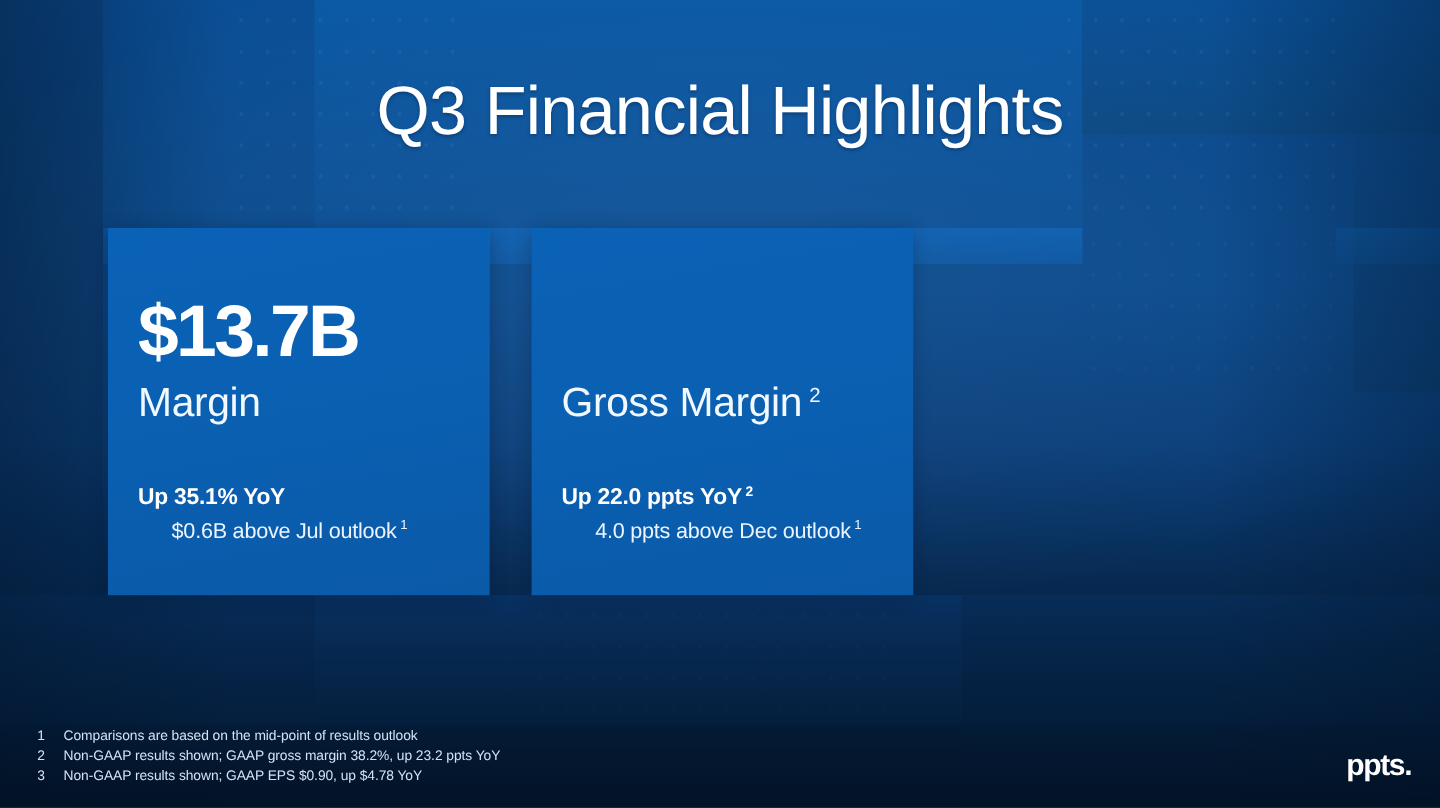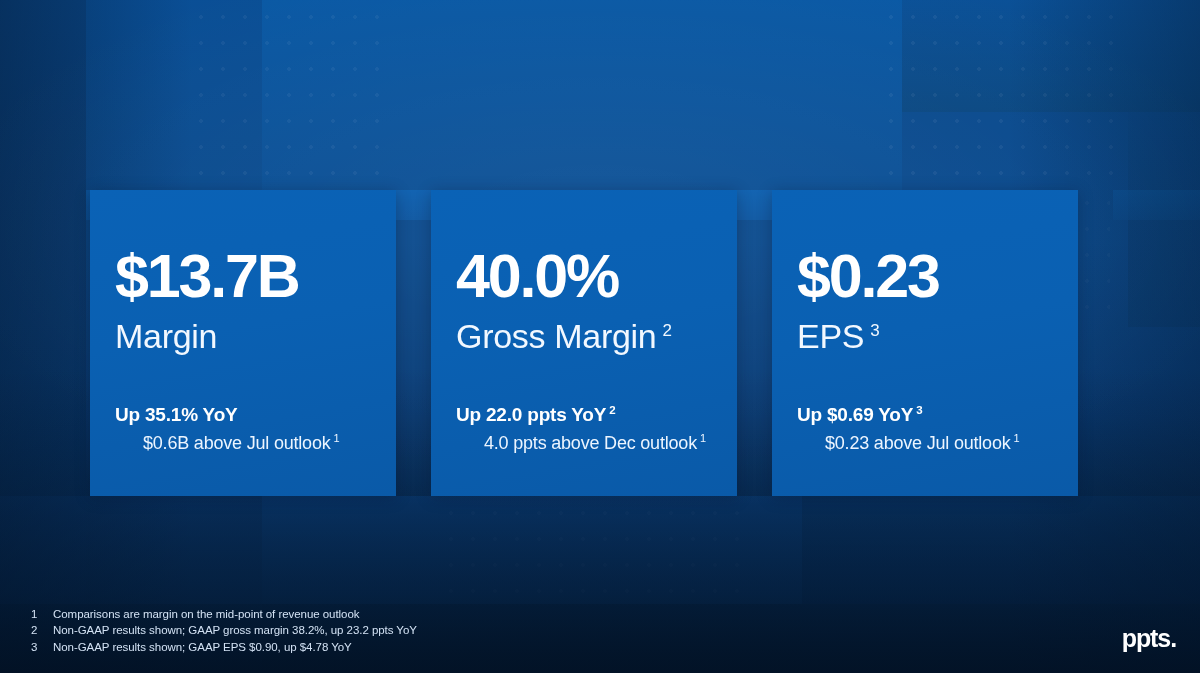--- a/index.html
+++ b/index.html
@@ -48,21 +48,21 @@
     letter-spacing:-0.6px;
     color:#ffffff;
     text-shadow:0 1px 3px rgba(0,20,50,0.35);
     white-space:nowrap;
   }
 
   
   #cards {
     position:absolute;
     top:190px; left:90px;
-    width:988px; height:306px;
+    width:904px; height:306px;
     display:flex;
     gap:35px;
   }
 
   .card {
     position:relative;
     width:318px; height:306px;
     background:linear-gradient(170deg, #0a62b6 0%, #0a60b2 45%, #0a5aa8 100%);
     box-shadow:0 2px 14px rgba(2,20,45,0.30);
   }
@@ -203,74 +203,60 @@
                 background:linear-gradient(180deg,#06294f 0%,#04203f 100%); opacity:.92;"></div>
 
     <div class="dotgrid" style="left:190px; top:4px; width:200px; height:188px; opacity:.55;"></div>
     <div class="dotgrid" style="left:880px; top:4px; width:240px; height:188px; opacity:.6;"></div>
     <div class="dotgrid" style="left:900px; top:190px; width:210px; height:130px; opacity:.32;"></div>
     <div class="dotgrid" style="left:440px; top:500px; width:300px; height:104px; opacity:.30;"></div>
 
     <div class="vig"></div>
   </div>
 
+  <div id="title">Q3 Financial Highlights</div>
 
   <div id="cards">
 
     <div class="card">
       <div class="card-inner">
         <div class="metric-value">$13.7B</div>
         <div class="metric-label">
           <span>Margin</span><sup></sup>
         </div>
         <div class="metric-delta">
           <span>Up 35.1% YoY</span><sup></sup>
         </div>
         <div class="metric-note">
           <span>$0.6B above Jul outlook</span><sup>1</sup>
         </div>
       </div>
     </div>
 
     <div class="card">
       <div class="card-inner">
-        <div class="metric-value">40.0%</div>
         <div class="metric-label">
           <span>Gross Margin</span><sup>2</sup>
         </div>
         <div class="metric-delta">
           <span>Up 22.0 ppts YoY</span><sup>2</sup>
         </div>
         <div class="metric-note">
           <span>4.0 ppts above Dec outlook</span><sup>1</sup>
         </div>
       </div>
     </div>
 
-    <div class="card">
-      <div class="card-inner">
-        <div class="metric-value">$0.23</div>
-        <div class="metric-label">
-          <span>EPS</span><sup>3</sup>
-        </div>
-        <div class="metric-delta">
-          <span>Up $0.69 YoY</span><sup>3</sup>
-        </div>
-        <div class="metric-note">
-          <span>$0.23 above Jul outlook</span><sup>1</sup>
-        </div>
-      </div>
-    </div>
 
   </div>
 
   <div id="footnotes">
     <div class="fn-row">
       <span class="fn-num">1</span>
-      <span class="fn-txt">Comparisons are margin on the mid-point of revenue outlook</span>
+      <span class="fn-txt">Comparisons are based on the mid-point of results outlook</span>
     </div>
     <div class="fn-row">
       <span class="fn-num">2</span>
       <span class="fn-txt">Non-GAAP results shown; GAAP gross margin 38.2%, up 23.2 ppts YoY</span>
     </div>
     <div class="fn-row">
       <span class="fn-num">3</span>
       <span class="fn-txt">Non-GAAP results shown; GAAP EPS $0.90, up $4.78 YoY</span>
     </div>
   </div>

